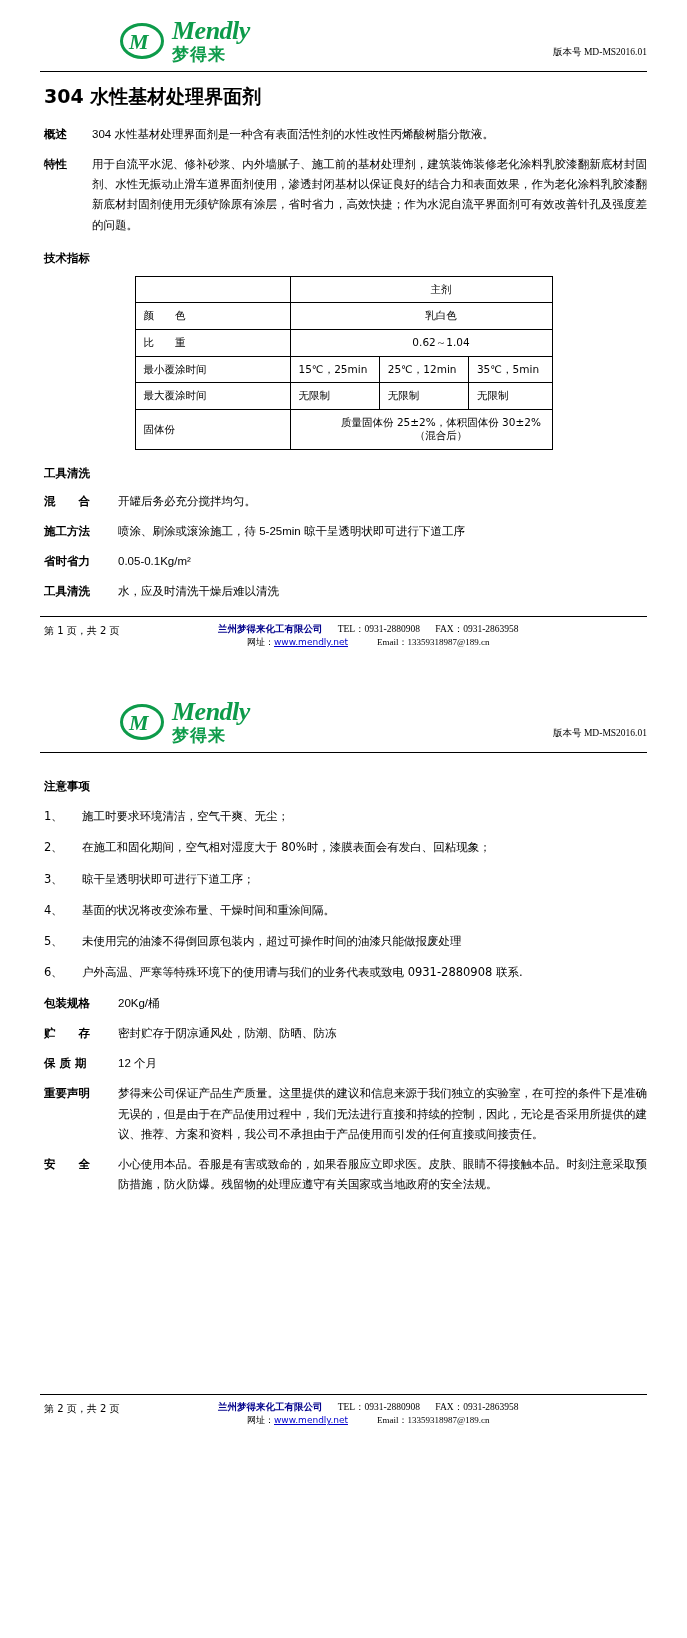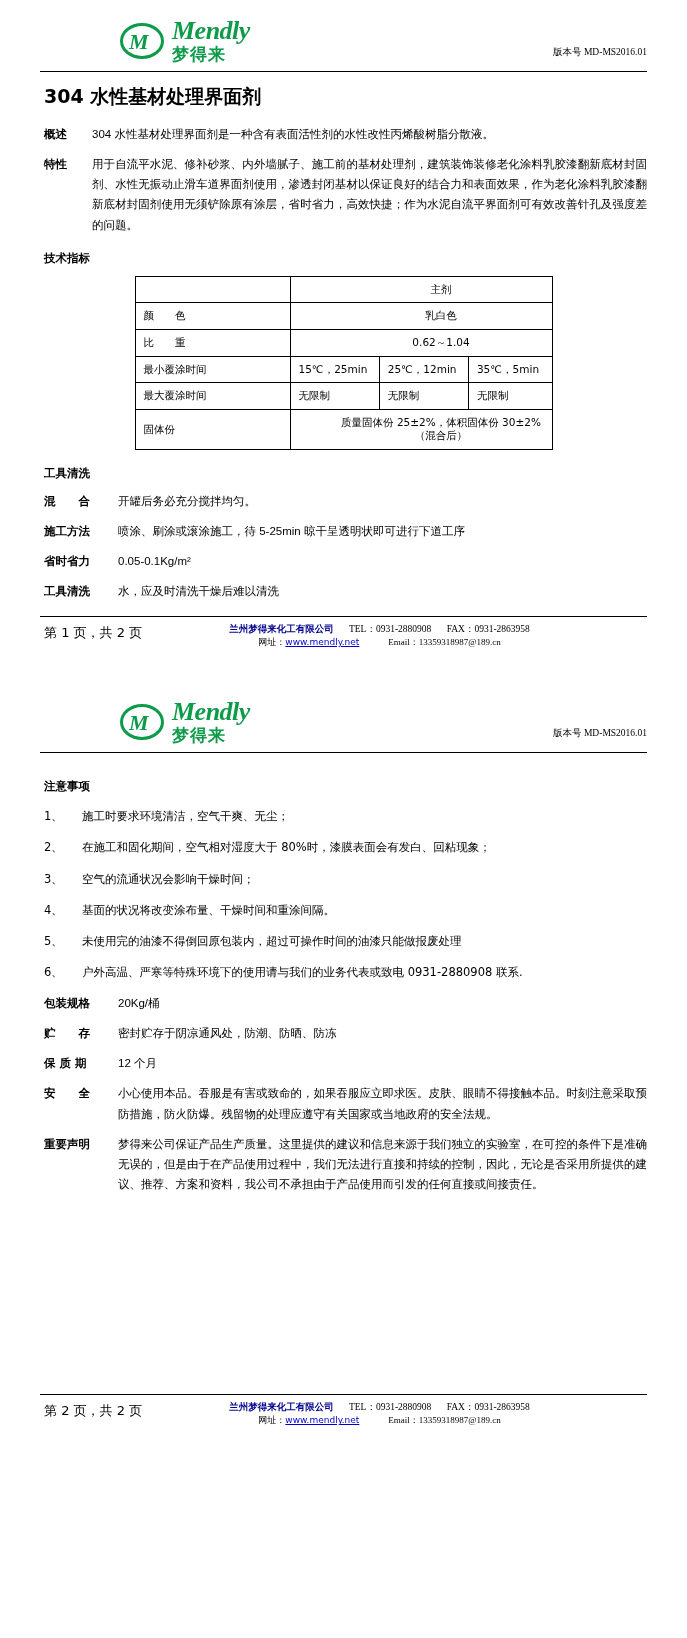--- a/index.html
+++ b/index.html
@@ -146,21 +146,21 @@
   }
   .footer-inner {
     display: flex;
     align-items: flex-start;
     justify-content: space-between;
     font-size: 9px;
     padding-top: 5px;
   }
   .footer-left {
     font-family: "DejaVu Sans", sans-serif;
-    font-size: 13px;
+    font-size: 10px;
     padding-left: 4px;
     padding-top: 2px;
   }
   .footer-center {
     text-align: center;
     line-height: 1.5;
     flex: 1;
     margin-left: -30px;
   }
   .fc-line1 {
@@ -338,21 +338,21 @@
   <div class="num-row">
     <div class="num">1、</div>
     <div class="txt">施工时要求环境清洁，空气干爽、无尘；</div>
   </div>
   <div class="num-row">
     <div class="num">2、</div>
     <div class="txt">在施工和固化期间，空气相对湿度大于 80%时，漆膜表面会有发白、回粘现象；</div>
   </div>
   <div class="num-row">
     <div class="num">3、</div>
-    <div class="txt">空气的流通状况会影响干燥时间；</div>
+    <div class="txt">晾干呈透明状即可进行下道工序；</div>
   </div>
   <div class="num-row">
     <div class="num">4、</div>
     <div class="txt">基面的状况将改变涂布量、干燥时间和重涂间隔。</div>
   </div>
   <div class="num-row">
     <div class="num">5、</div>
     <div class="txt">未使用完的油漆不得倒回原包装内，超过可操作时间的油漆只能做报废处理</div>
   </div>
   <div class="num-row">
@@ -366,26 +366,26 @@
   </div>
   <div class="row">
     <div class="lbl wide">贮　　存</div>
     <div class="val">密封贮存于阴凉通风处，防潮、防晒、防冻</div>
   </div>
   <div class="row">
     <div class="lbl wide">保 质 期</div>
     <div class="val">12 个月</div>
   </div>
   <div class="row">
+    <div class="lbl wide">重要声明</div>
+    <div class="val">梦得来公司保证产品生产质量。这里提供的建议和信息来源于我们独立的实验室，在可控的条件下是准确无误的，但是由于在产品使用过程中，我们无法进行直接和持续的控制，因此，无论是否采用所提供的建议、推荐、方案和资料，我公司不承担由于产品使用而引发的任何直接或间接责任。</div>
+  </div>
+  <div class="row">
     <div class="lbl wide">安　　全</div>
     <div class="val">小心使用本品。吞服是有害或致命的，如果吞服应立即求医。皮肤、眼睛不得接触本品。时刻注意采取预防措施，防火防爆。残留物的处理应遵守有关国家或当地政府的安全法规。</div>
-  </div>
-  <div class="row">
-    <div class="lbl wide">重要声明</div>
-    <div class="val">梦得来公司保证产品生产质量。这里提供的建议和信息来源于我们独立的实验室，在可控的条件下是准确无误的，但是由于在产品使用过程中，我们无法进行直接和持续的控制，因此，无论是否采用所提供的建议、推荐、方案和资料，我公司不承担由于产品使用而引发的任何直接或间接责任。</div>
   </div>
 
   <div class="footer" style="margin-top:200px;">
     <hr class="rule">
     <div class="footer-inner">
       <div class="footer-left">第 2 页，共 2 页</div>
       <div class="footer-center">
         <div class="fc-line1">
           <span>兰州梦得来化工有限公司</span>
           <span class="tel">TEL：0931-2880908</span>

